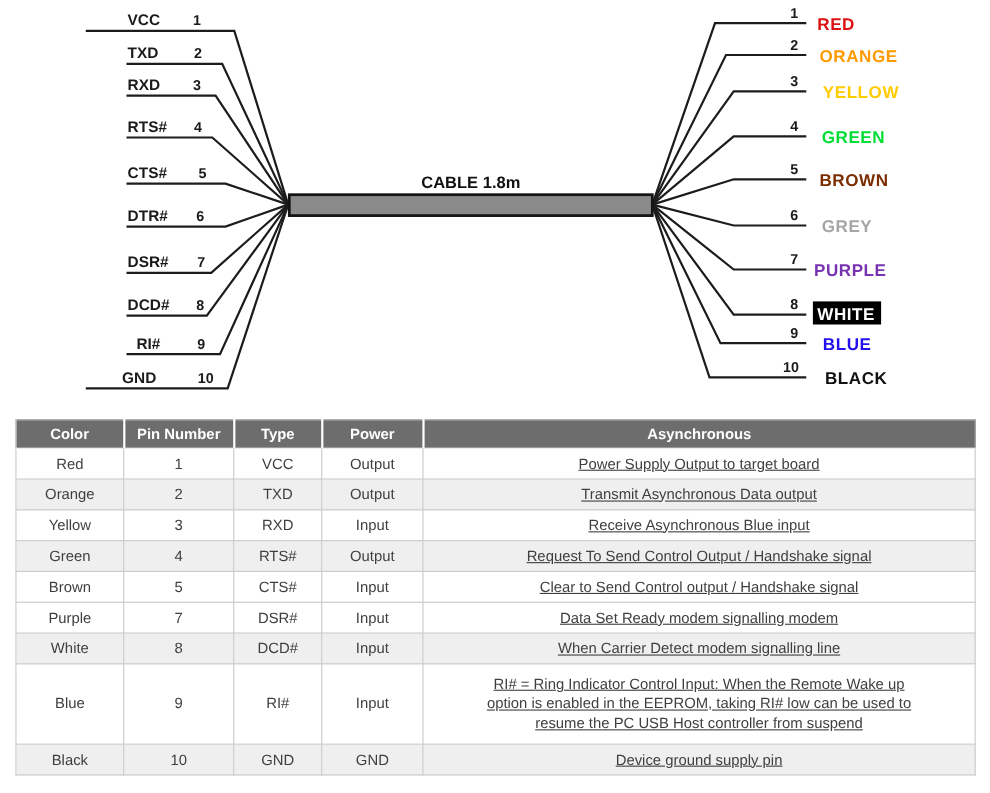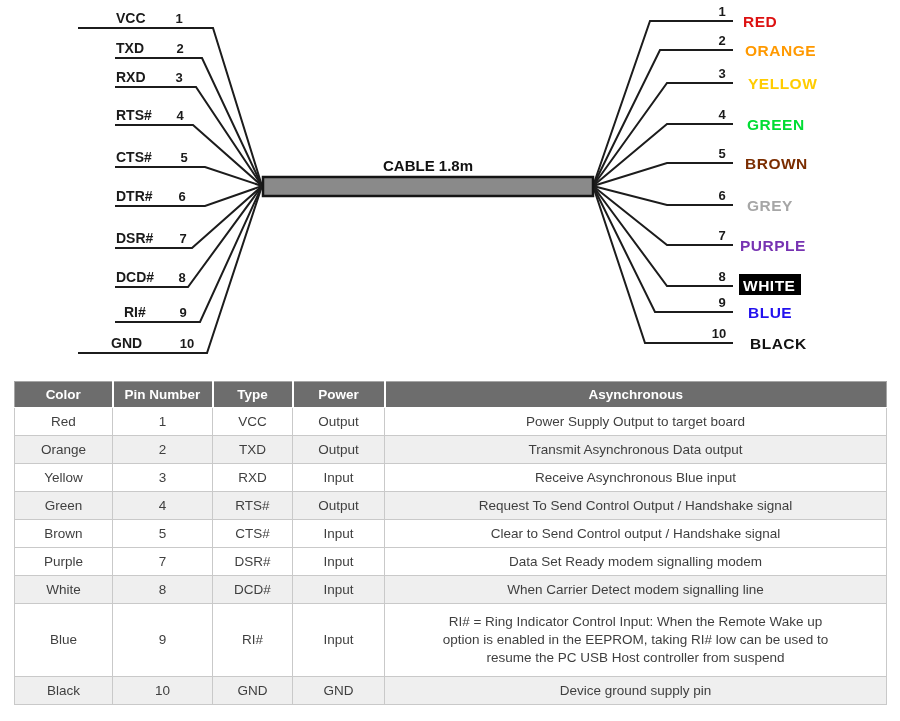--- a/index.html
+++ b/index.html
@@ -33,21 +33,21 @@
     font-size: 13.5px;
   }
   .pin-table th:first-child { border-left: 1px solid #a6a6a6; }
   .pin-table td {
     border: 1px solid #c9c9c9;
     height: 25px; padding: 1px 6px; text-align: center;
     background: #ffffff; line-height: 18px;
   }
   .pin-table tr.alt td { background: #efefef; }
   .pin-table tr.tall td { height: 70px; margin-top: 20px; }
-  .pin-table td.desc { white-space: pre-line; }
+  .pin-table td.desc { white-space: pre-line; text-decoration: underline; }
 </style>
 </head>
 <body>
 
 <div class="page">
 
   <svg class="diagram" viewBox="0 0 900 378" width="900" height="378" xmlns="http://www.w3.org/2000/svg">
 
     <polyline class="wire" points="78,28 213,28 262,186"></polyline>
     <polyline class="wire" points="115,58 202,58 262,186"></polyline>

